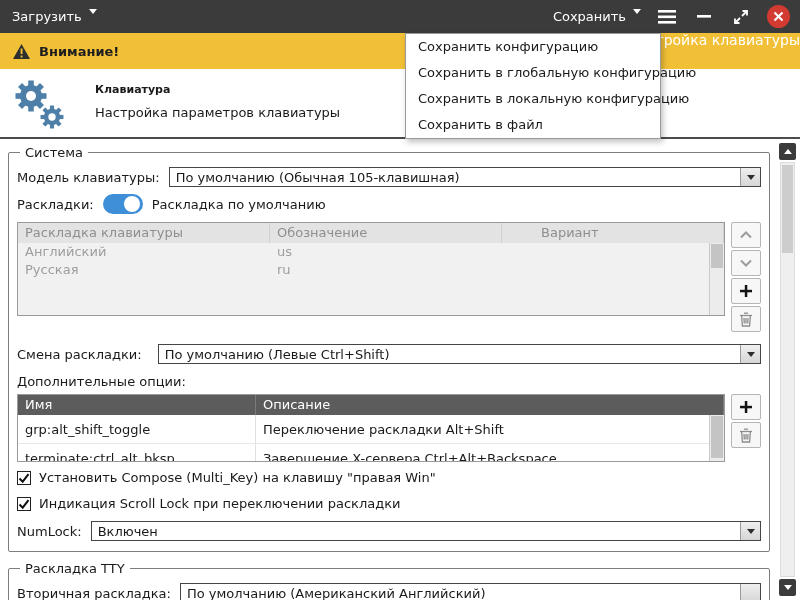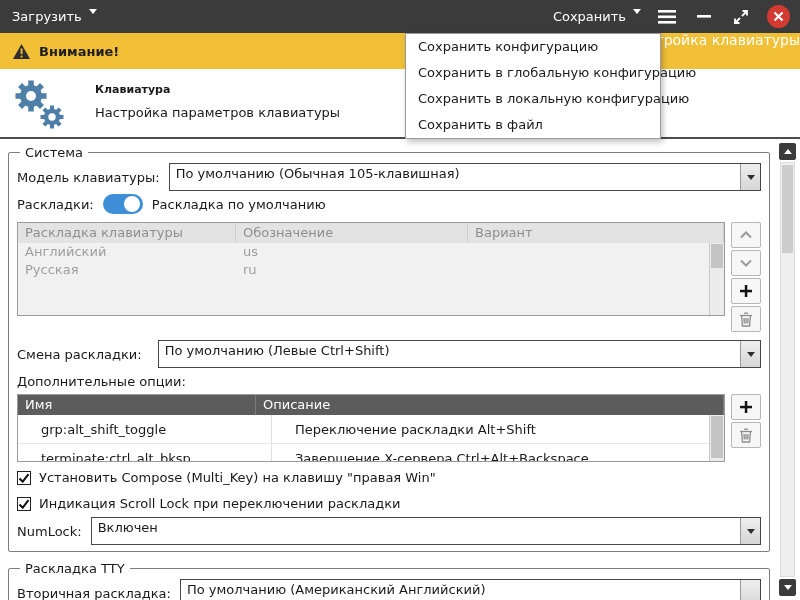--- a/index.html
+++ b/index.html
@@ -31,42 +31,42 @@
 
   
   .content { position:absolute; top:137px; left:0; right:0; bottom:0; border-top:2px solid #4c4c4c; background:#fff; padding:6px 30px 0 8px; }
 
   fieldset.group { border:1px solid #7d7d7d; border-radius:2px; padding:2px 8px 8px 8px; margin-bottom:9px; }
   fieldset.group legend { padding:0 5px; margin-left:3px; }
 
   .frow { display:flex; align-items:center; height:24px; margin-top:3px; }
   .frow .lbl { flex:0 0 auto; margin-right:9px; white-space:nowrap; }
 
-  .combo { flex:1 1 auto; display:flex; align-items:stretch; height:28px; border:1px solid #454545; background:#fff; }
+  .combo { flex:1 1 auto; display:flex; align-items:stretch; height:20px; border:1px solid #454545; background:#fff; }
   .combo-text { flex:1; padding:0 6px; line-height:20px; overflow:hidden; white-space:nowrap; }
   .combo-btn { width:20px; background:linear-gradient(#efefef,#d6d6d6); border-left:1px solid #9a9a9a; display:flex; align-items:center; justify-content:center; }
   .arr { width:0; height:0; border-left:4px solid transparent; border-right:4px solid transparent; border-top:5px solid #2d2d2d; }
 
   .toggle { width:40px; height:20px; border-radius:10px; background:#3f8fd8; position:relative; flex:0 0 auto; margin-right:9px; }
   .toggle .knob { position:absolute; top:2px; right:3px; width:16px; height:16px; border-radius:50%; background:#fff; }
 
   
   .tblwrap { display:flex; align-items:flex-start; margin-top:6px; }
   .tbl { position:relative; flex:1 1 auto; border:1px solid #9a9a9a; background:#fff; overflow:hidden; margin-right:6px; }
   .tbl.disabled { background:#f1f1f1; }
   .thead { display:flex; height:20px; line-height:20px; background:#e3e3e3; color:#8f8f8f; }
   .thead.dark { background:#5c5c5c; color:#fff; }
   .thead .cell { border-right:1px solid #cfcfcf; }
   .thead.dark .cell { border-right:1px solid #7b7b7b; }
   .cell { padding:0 7px; overflow:hidden; white-space:nowrap; }
   .trow { display:flex; }
   .tbl.disabled .trow { height:18px; line-height:18px; color:#9e9e9e; }
   .tbl-opts .trow { height:29px; line-height:29px; border-bottom:1px solid #e7e7e7; }
-  .tbl-opts .trow .cell { border-right:1px solid #e0e0e0;margin-left:16px; }
-  .c1a { width:218px; } .c2a { width:232px; } .c3a { flex:1; }
+  .tbl-opts .trow .cell { border-right:1px solid #e0e0e0; }
+  .c1a { width:252px; } .c2a { width:232px; } .c3a { flex:1;margin-left:32px; }
   .c1b { width:238px; } .c2b { flex:1; }
   .inner-vs { position:absolute; top:20px; right:0; bottom:0; width:15px; background:#ececec; border-left:1px solid #c9c9c9; }
   .inner-vs .thumb { position:absolute; top:1px; left:1px; right:1px; background:#c4c4c4; }
 
   .side-btns { flex:0 0 30px; display:flex; flex-direction:column; }
   .sbtn { width:30px; height:26px; border:1px solid #b5b5b5; border-radius:2px; background:#f7f7f7; display:flex; align-items:center; justify-content:center; margin-bottom:2px; }
 
   
   .checkrow { display:flex; align-items:center; height:21px; margin-top:5px; }
   .checkbox { width:14px; height:14px; border:1px solid #222; background:#fff; display:flex; align-items:center; justify-content:center; margin-right:8px; flex:0 0 auto; }

